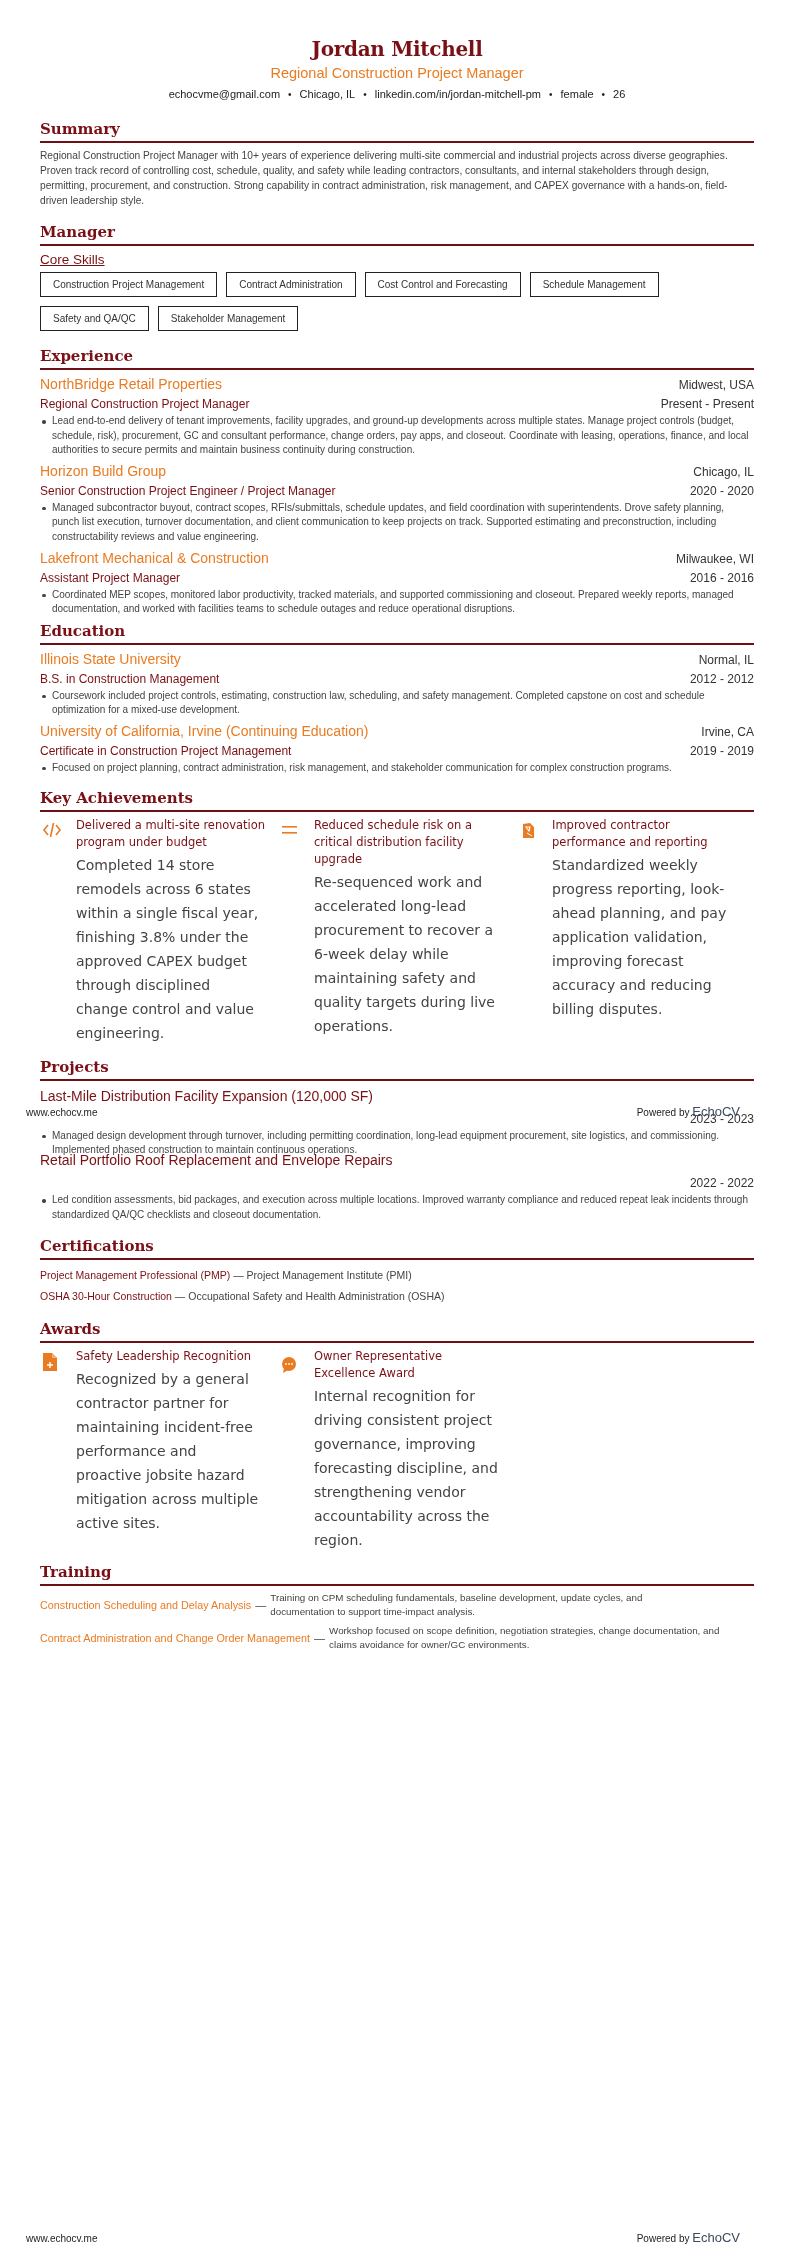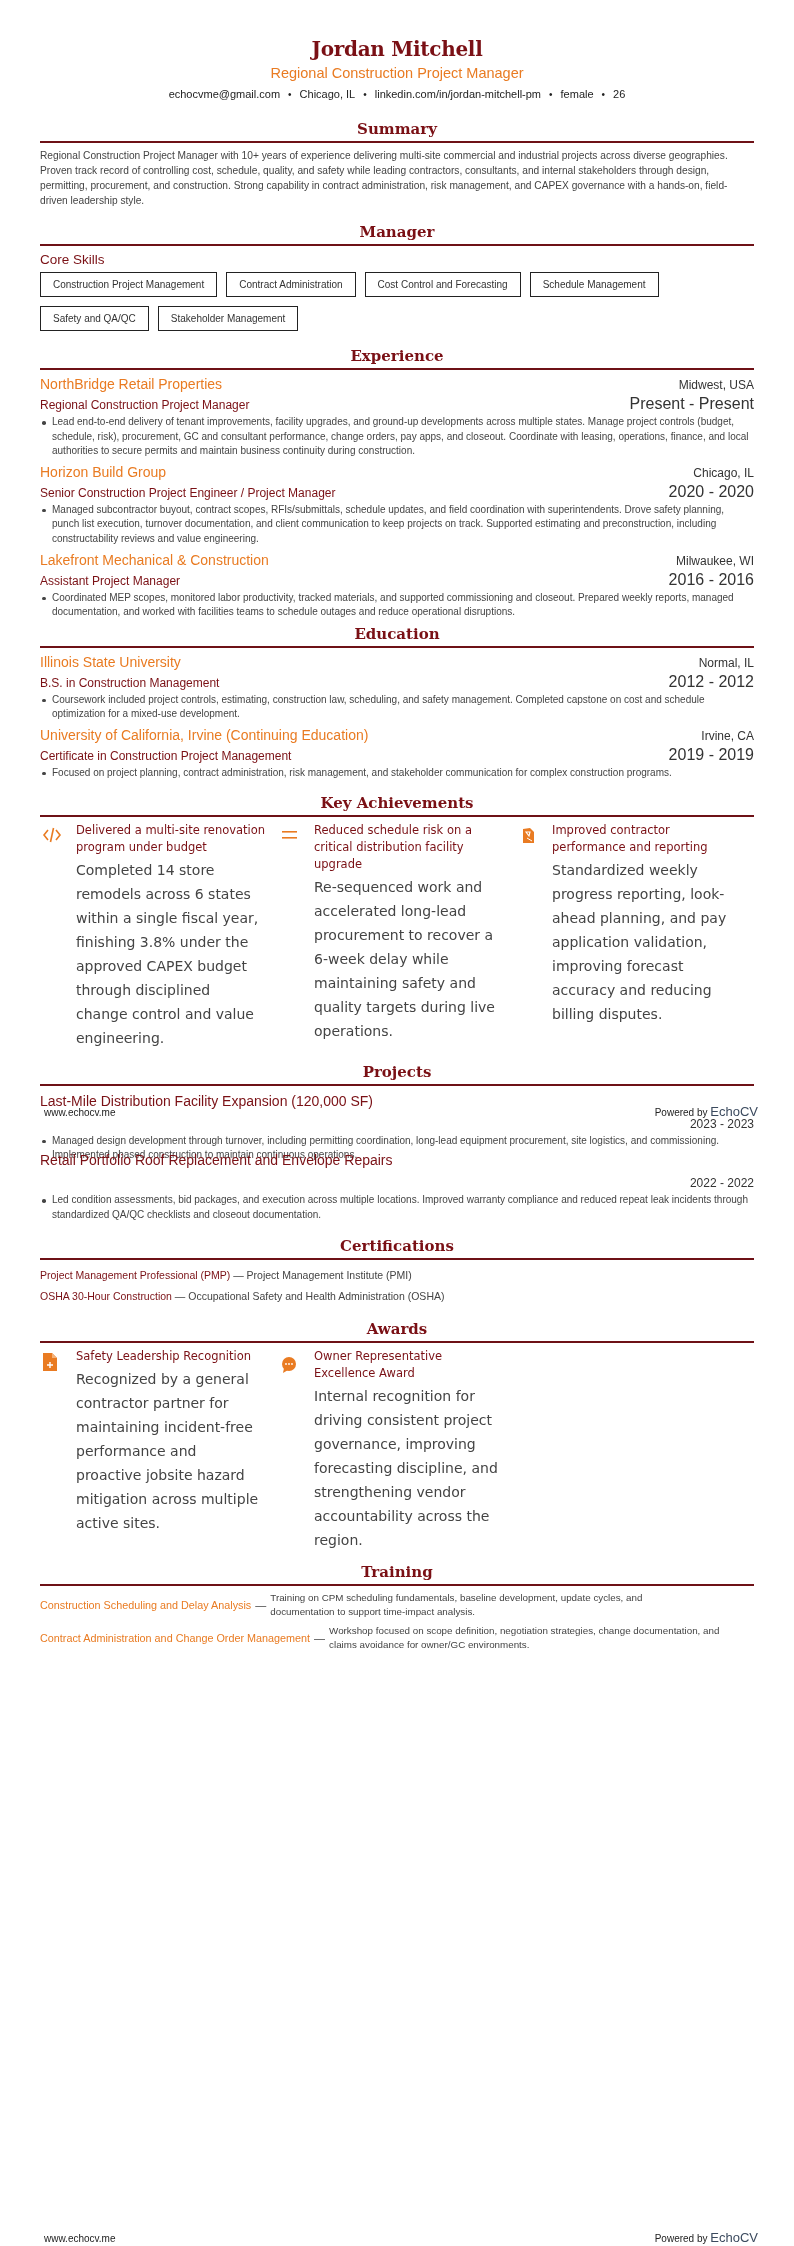--- a/index.html
+++ b/index.html
@@ -37,54 +37,54 @@
     color: #222;
     line-height: 18px;
     margin-top: 1px;
   }
   .contacts .sep { display: inline-block; margin: 0 8px; font-size: 10px; }
 
   .section-title {
     font-family: "DejaVu Serif", "Liberation Serif", serif;
     font-size: 15px;
     color: #7a1015;
-    text-align: center;
     line-height: 20px;
     padding-bottom: 2px;
     border-bottom: 2px solid #6e1116;
     margin-bottom: 5px;
   }
   .summary-text {
     font-size: 10.2px;
     line-height: 15px;
     color: #444;
   }
   .subhead {
     font-size: 13.5px;
     color: #7a1015;
     line-height: 18px;
     margin: 2px 0 3px 0;
+    text-decoration: underline;
   }
   .chips { display: flex; flex-wrap: wrap; gap: 9px 9px; }
   .chip {
     border: 1px solid #222;
     font-size: 10px;
     color: #333;
     padding: 0 12px;
     height: 25px;
     line-height: 23px;
     white-space: nowrap;
   }
 
   .entry { margin-bottom: 4px; }
   .row { display: flex; justify-content: space-between; align-items: baseline; }
   .org { font-size: 14px; color: #e97b22; line-height: 19px; }
   .loc { font-size: 12px; color: #333; line-height: 19px; }
   .pos { font-size: 12px; color: #7a1015; line-height: 18px; }
-  .dates { font-size: 16px; color: #333; line-height: 18px; }
+  .dates { font-size: 12px; color: #333; line-height: 18px; }
   ul.bullets { list-style: none; margin-top: 1px; }
   ul.bullets li {
     position: relative;
     padding-left: 12px;
     font-size: 10px;
     line-height: 14.6px;
     color: #444;
   }
   ul.bullets li::before {
     content: "";
@@ -116,21 +116,21 @@
 
   .cert-line { font-size: 10.5px; line-height: 21px; color: #444; }
   .cert-name { color: #7a1015; }
 
   .train-row { display: flex; align-items: center; margin-bottom: 5px; }
   .train-name { font-size: 10.8px; color: #e97b22; white-space: nowrap; }
   .train-dash { font-size: 11px; color: #444; margin: 0 4px; }
   .train-desc { font-size: 9.8px; color: #444; line-height: 14px; }
 
   .footer {
-    position: absolute; left: 44px; width: 714px;
+    position: absolute; left: 26px; width: 714px;
     display: flex; justify-content: space-between; align-items: baseline;
     font-family: "Liberation Sans", sans-serif;
   }
   .footer-left { font-size: 10px; color: #222; }
   .footer-right { font-size: 10px; color: #222; }
   .footer-brand { font-size: 13px; color: #3b4a5e; }
 </style>
 </head>
 <body>
 

